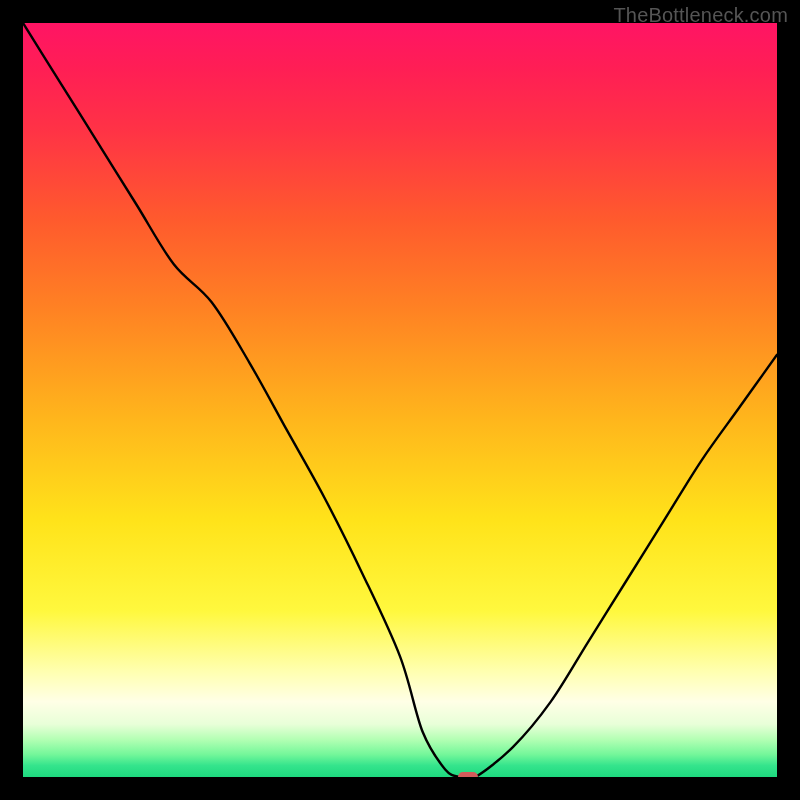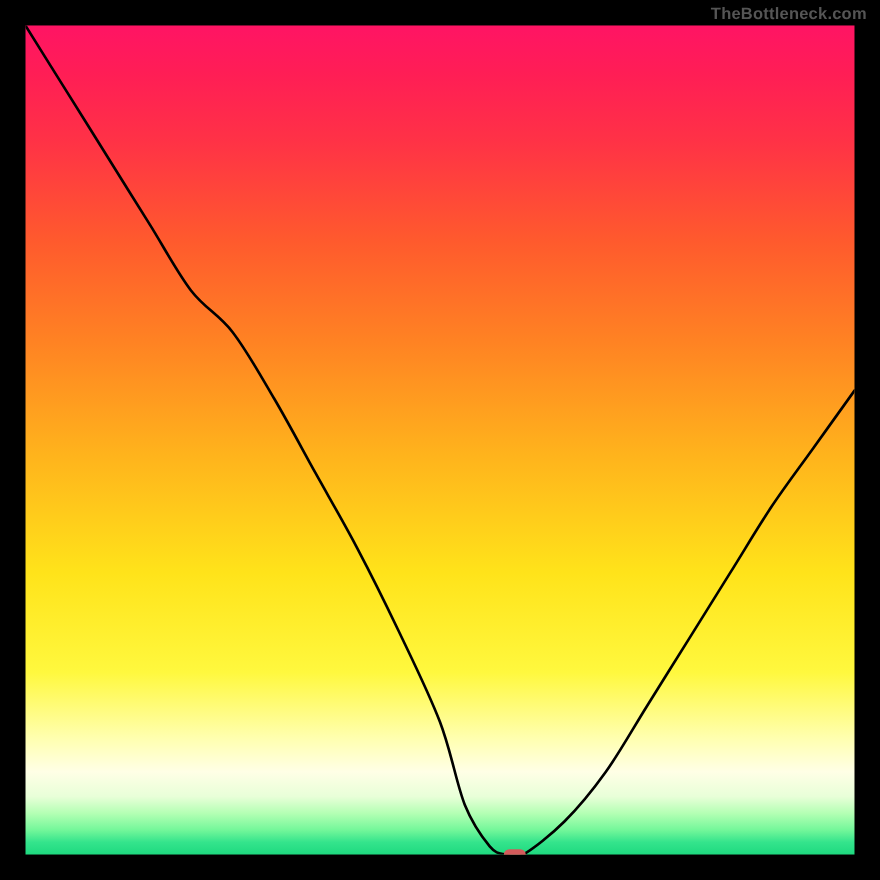--- a/index.html
+++ b/index.html
@@ -15,22 +15,22 @@
     position: relative;
     width: 800px;
     height: 800px;
     background: #000;
   }
   .watermark {
     position: absolute;
     top: 4px;
     right: 12px;
     color: #555;
-    font-size: 15px;
-    font-weight: 700;
+    font-size: 20px;
+    font-weight: 400;
     letter-spacing: 0.2px;
     z-index: 10;
   }
   .plot {
     position: absolute;
     left: 23px;
     top: 23px;
     width: 754px;
     height: 754px;
     overflow: hidden;

